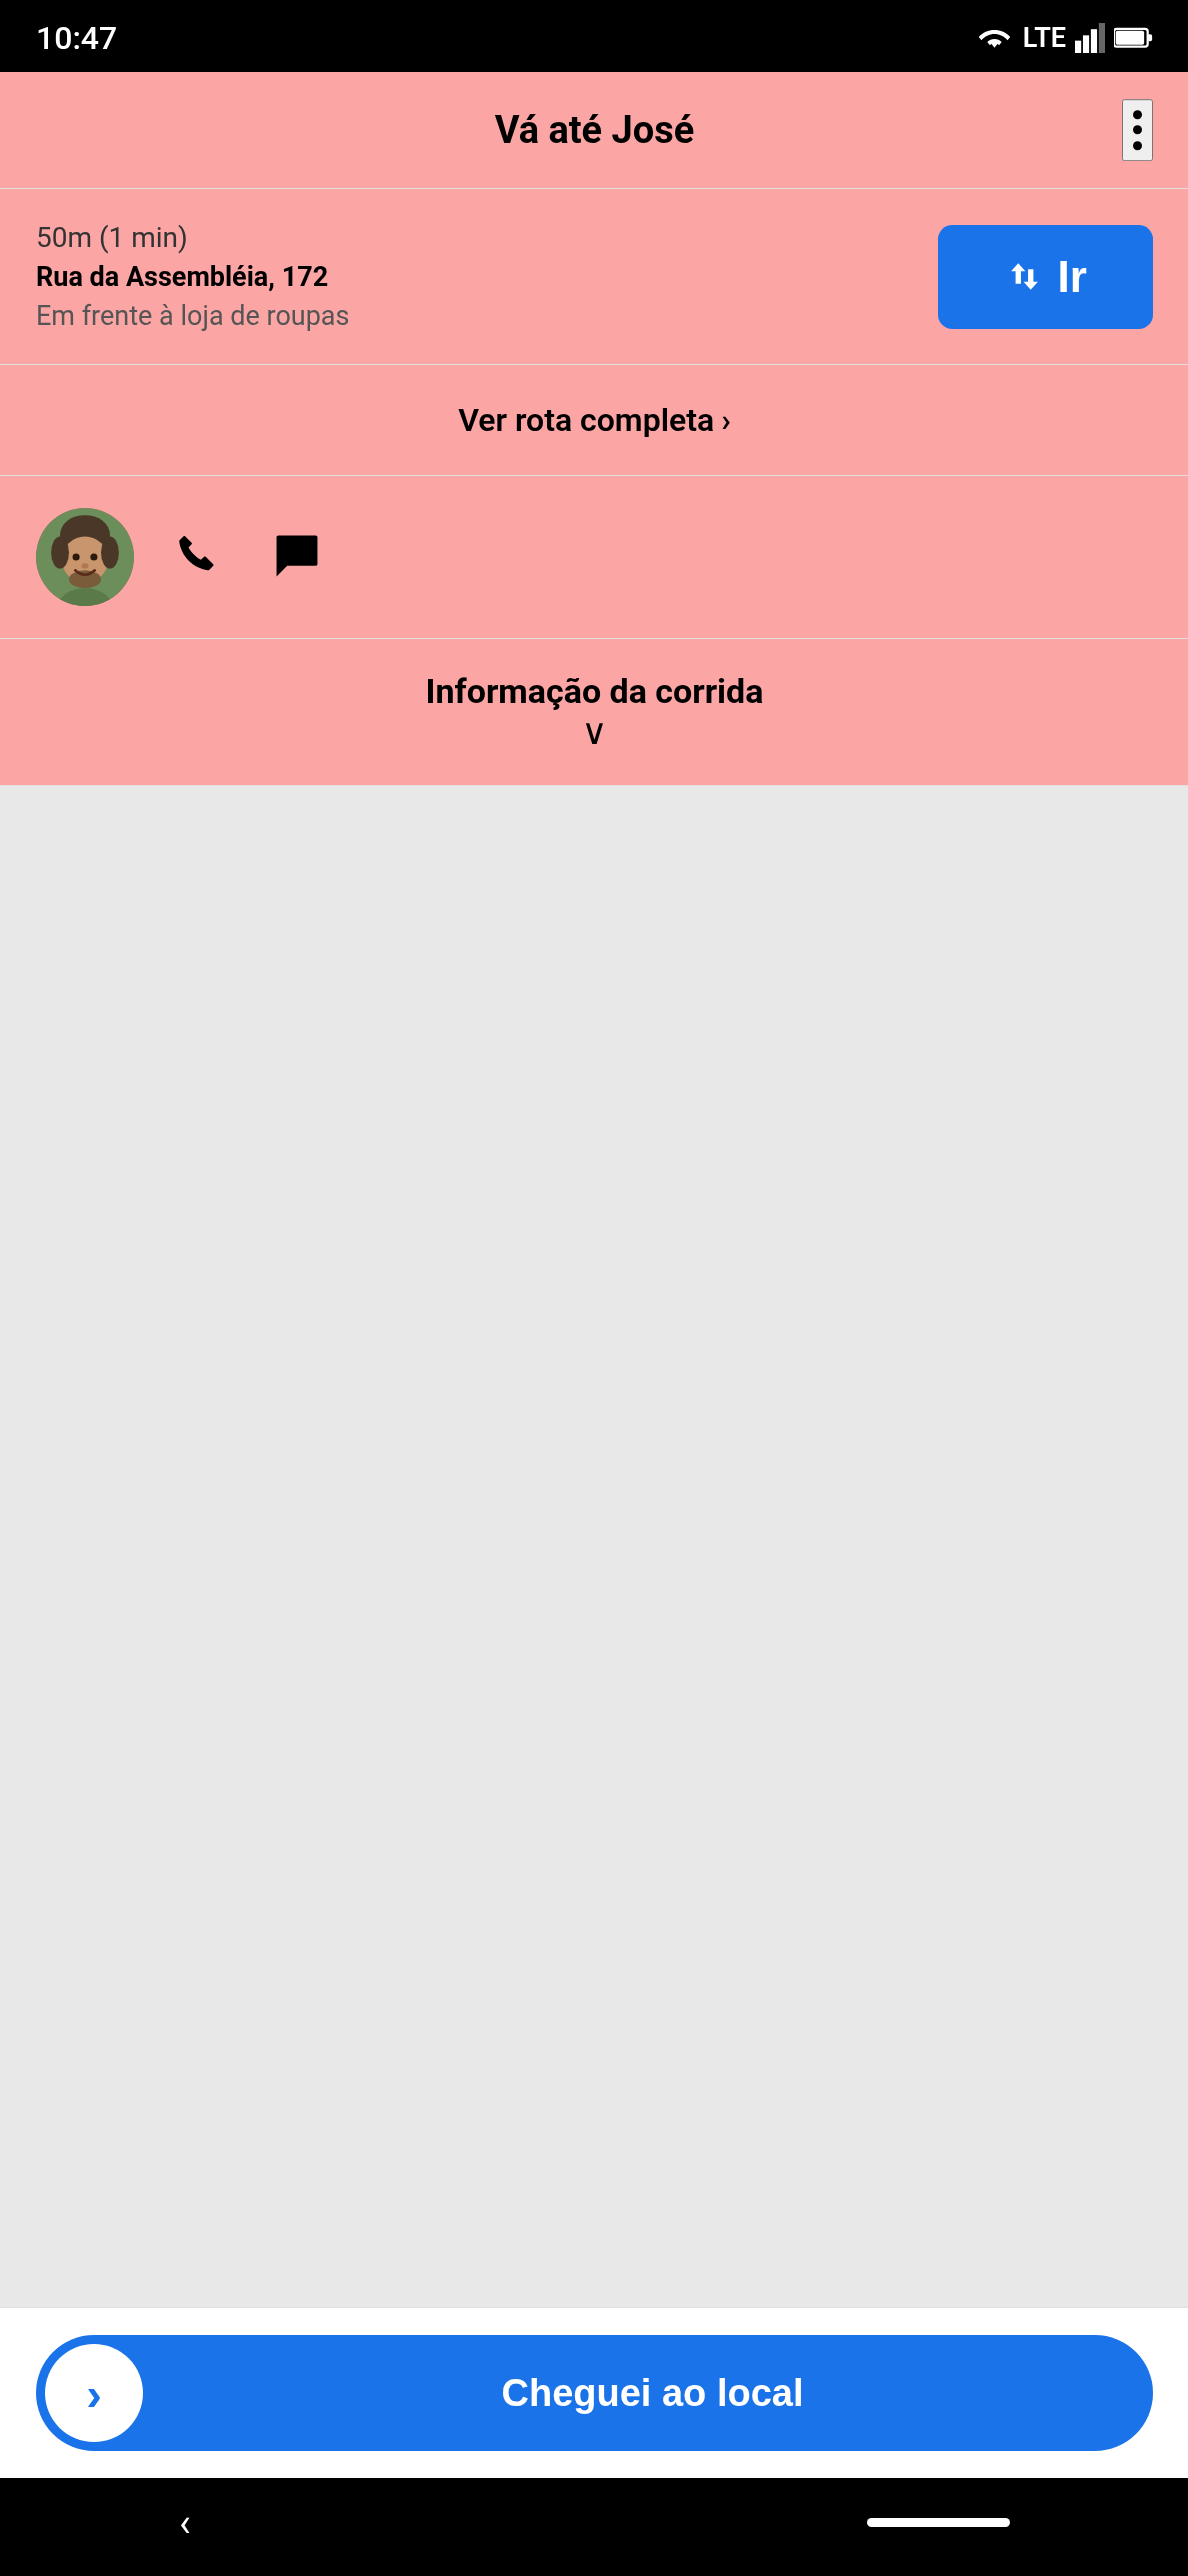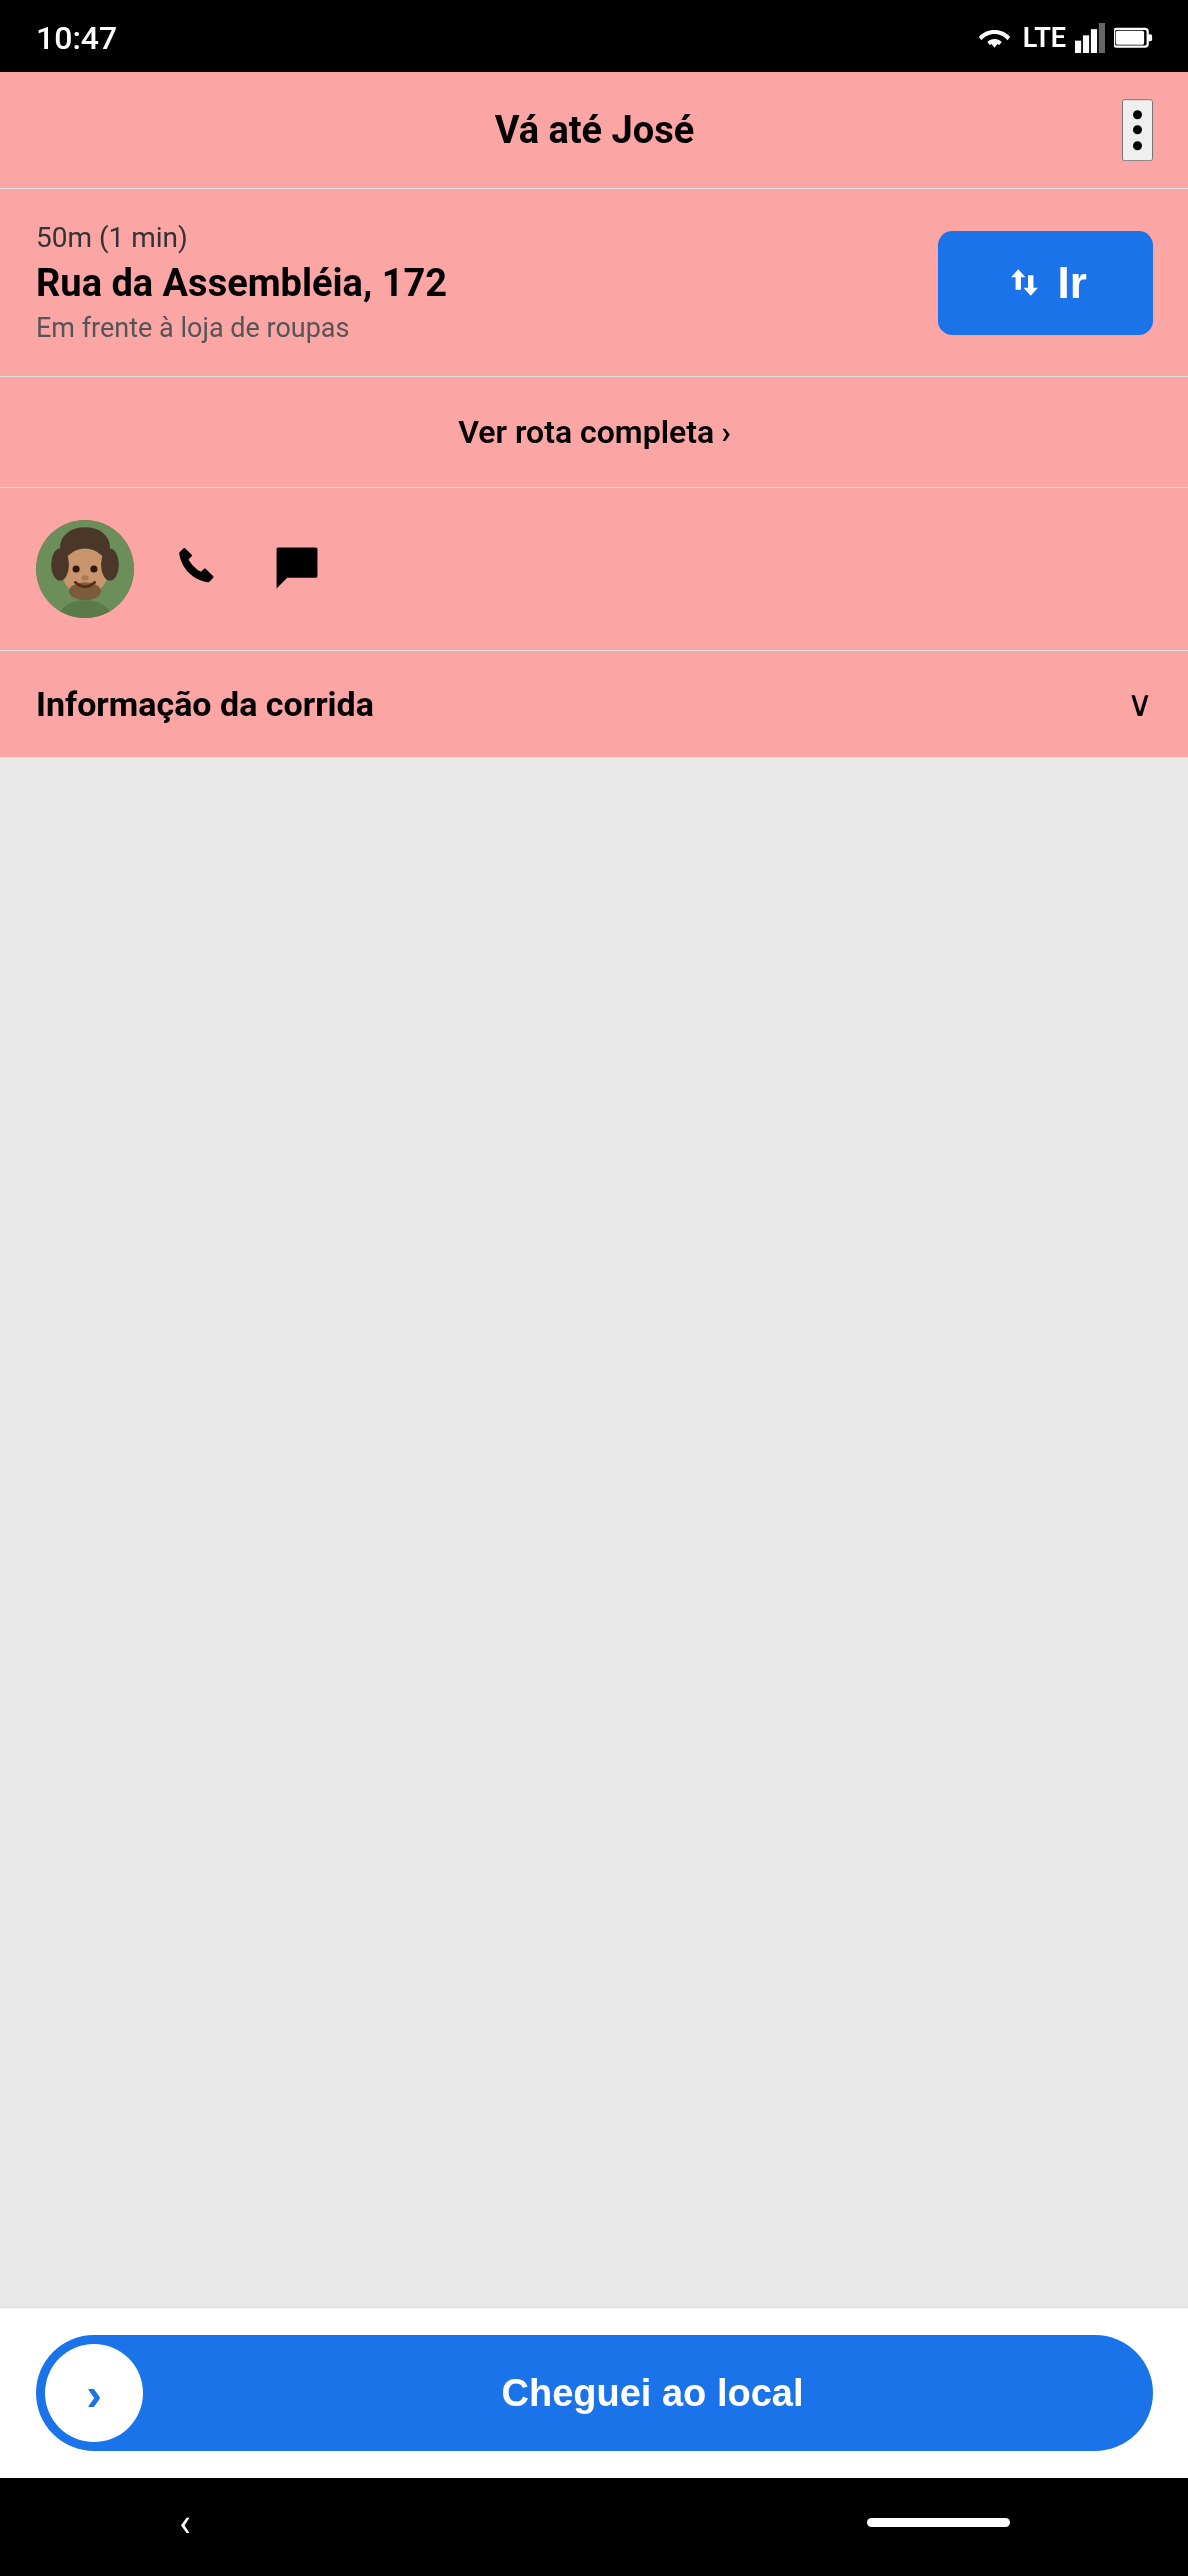--- a/index.html
+++ b/index.html
@@ -108,21 +108,21 @@
       flex: 1;
     }
 
     .nav-distance {
       font-size: 28px;
       color: #333;
       margin-bottom: 7.2px;
     }
 
     .nav-street {
-      font-size: 38px;
+      font-size: 27px;
       font-weight: 700;
       color: #000;
       margin-bottom: 7.2px;
     }
 
     .nav-description {
       font-size: 27px;
       color: #555;
     }
 
@@ -224,20 +224,21 @@
     }
 
     
     .ride-info-section {
       display: flex;
       align-items: center;
       justify-content: space-between;
       padding: 32px 36px;
       border-bottom: 0.9px solid #e0e0e0;
       cursor: pointer;
+      flex-direction: column;
     }
 
     .ride-info-label {
       font-size: 34px;
       font-weight: 700;
       color: #000;
     }
 
     
     .map-area {

